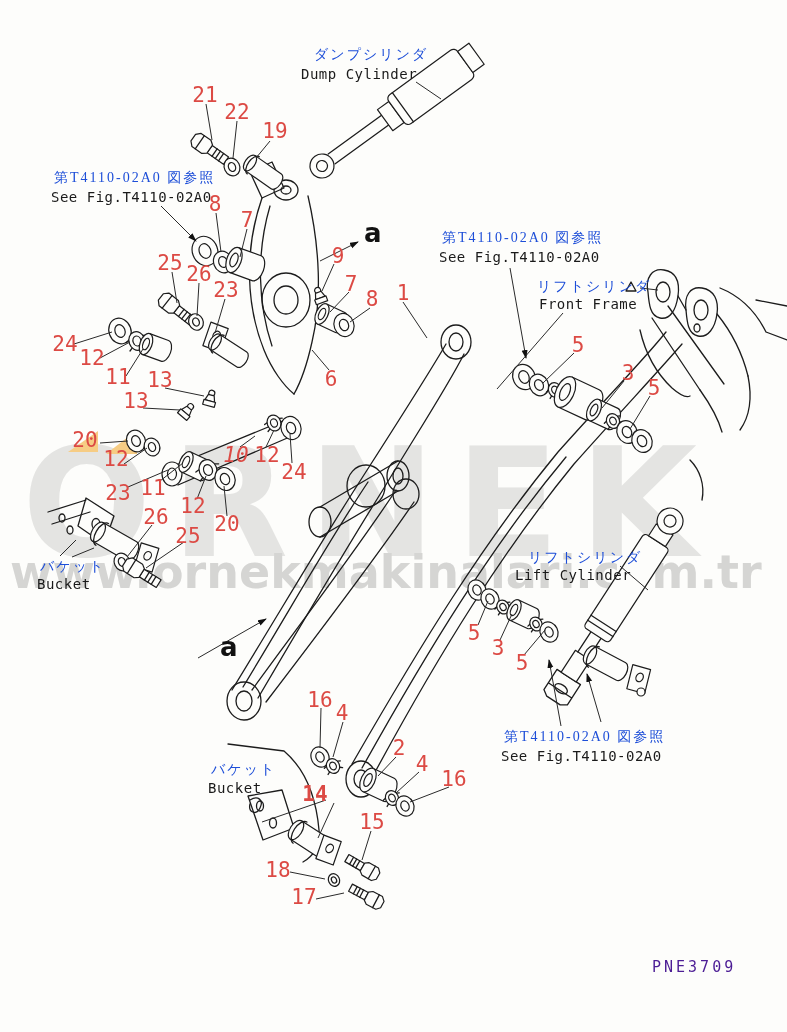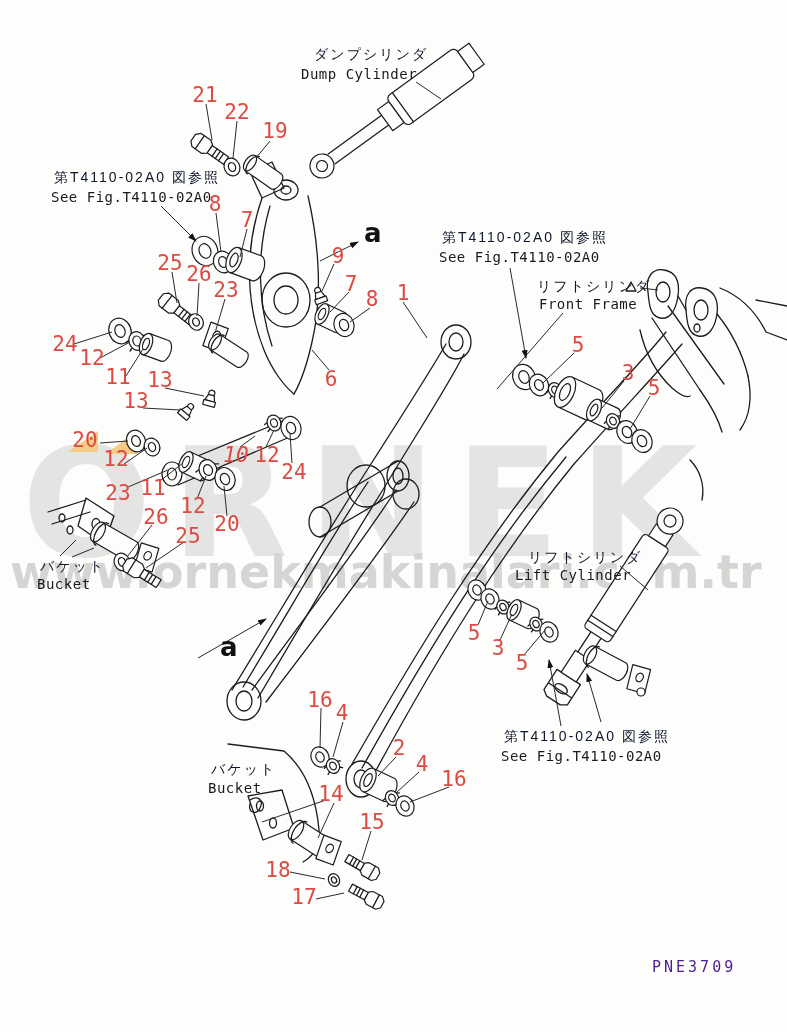--- a/index.html
+++ b/index.html
@@ -1,19 +1,19 @@
 <!DOCTYPE html>
 <html><head>
 <meta charset="utf-8">
 <style>
   html,body{margin:0;padding:0;background:#fff;}
   #stage{position:relative;width:787px;height:1032px;background:#FDFDFB;overflow:hidden;
          font-family:"DejaVu Sans",sans-serif;}
   .abs{position:absolute;white-space:nowrap;}
-  .jp{font-family:Liberation Sans, sans-serif;font-size:14px;letter-spacing:2px;color:#0f172a;text-align:right;}
+  .jp{font-family:Liberation Serif, serif;font-size:14px;letter-spacing:2px;color:#1d4ed8;text-align:right;}
   .en{font-family:"DejaVu Sans Mono",monospace;font-size:14px;letter-spacing:.5px;color:#1a1a1a;}
   .pn{position:absolute;transform:translate(-50%,-50%);
       font-family:"DejaVu Sans Mono",monospace;font-size:21px;color:#DC4A44;line-height:1;}
   .sec{font-family:"DejaVu Sans",sans-serif;font-weight:bold;font-size:26px;color:#111;}
   .code{font-family:"DejaVu Sans Mono",monospace;font-size:15px;letter-spacing:3px;color:#4c1d95;}
   .wm-big{position:absolute;left:22px;top:428px;font-weight:bold;font-size:152px;line-height:1;
           letter-spacing:20px;color:#E4E4E2;font-family:"DejaVu Sans",sans-serif;}
   .wm-url{position:absolute;left:10px;top:549px;font-weight:bold;font-size:46px;line-height:1;
           letter-spacing:0px;color:#D5D5D3;font-family:"DejaVu Sans",sans-serif;}
   svg{position:absolute;left:0;top:0;}
@@ -356,18 +356,18 @@
       <div class="pn" style="left: 628px; top: 373px;">3</div>
       <div class="pn" style="left: 654px; top: 388px;">5</div>
       <div class="pn" style="left: 474px; top: 633px;">5</div>
       <div class="pn" style="left: 498px; top: 648px;">3</div>
       <div class="pn" style="left: 522px; top: 663px;">5</div>
       <div class="pn" style="left: 320px; top: 700px;">16</div>
       <div class="pn" style="left: 342px; top: 713px;">4</div>
       <div class="pn" style="left: 399px; top: 748px;">2</div>
       <div class="pn" style="left: 422px; top: 764px;">4</div>
       <div class="pn" style="left: 454px; top: 779px;">16</div>
-      <div class="pn" style="left: 331px; top: 794px;">14</div>
+      <div class="pn" style="left: 315px; top: 794px; font-weight: bold;">14</div>
       <div class="pn" style="left: 372px; top: 822px;">15</div>
       <div class="pn" style="left: 278px; top: 870px;">18</div>
       <div class="pn" style="left: 304px; top: 897px;">17</div>
     </div>
 </div>
 
 </body></html>

